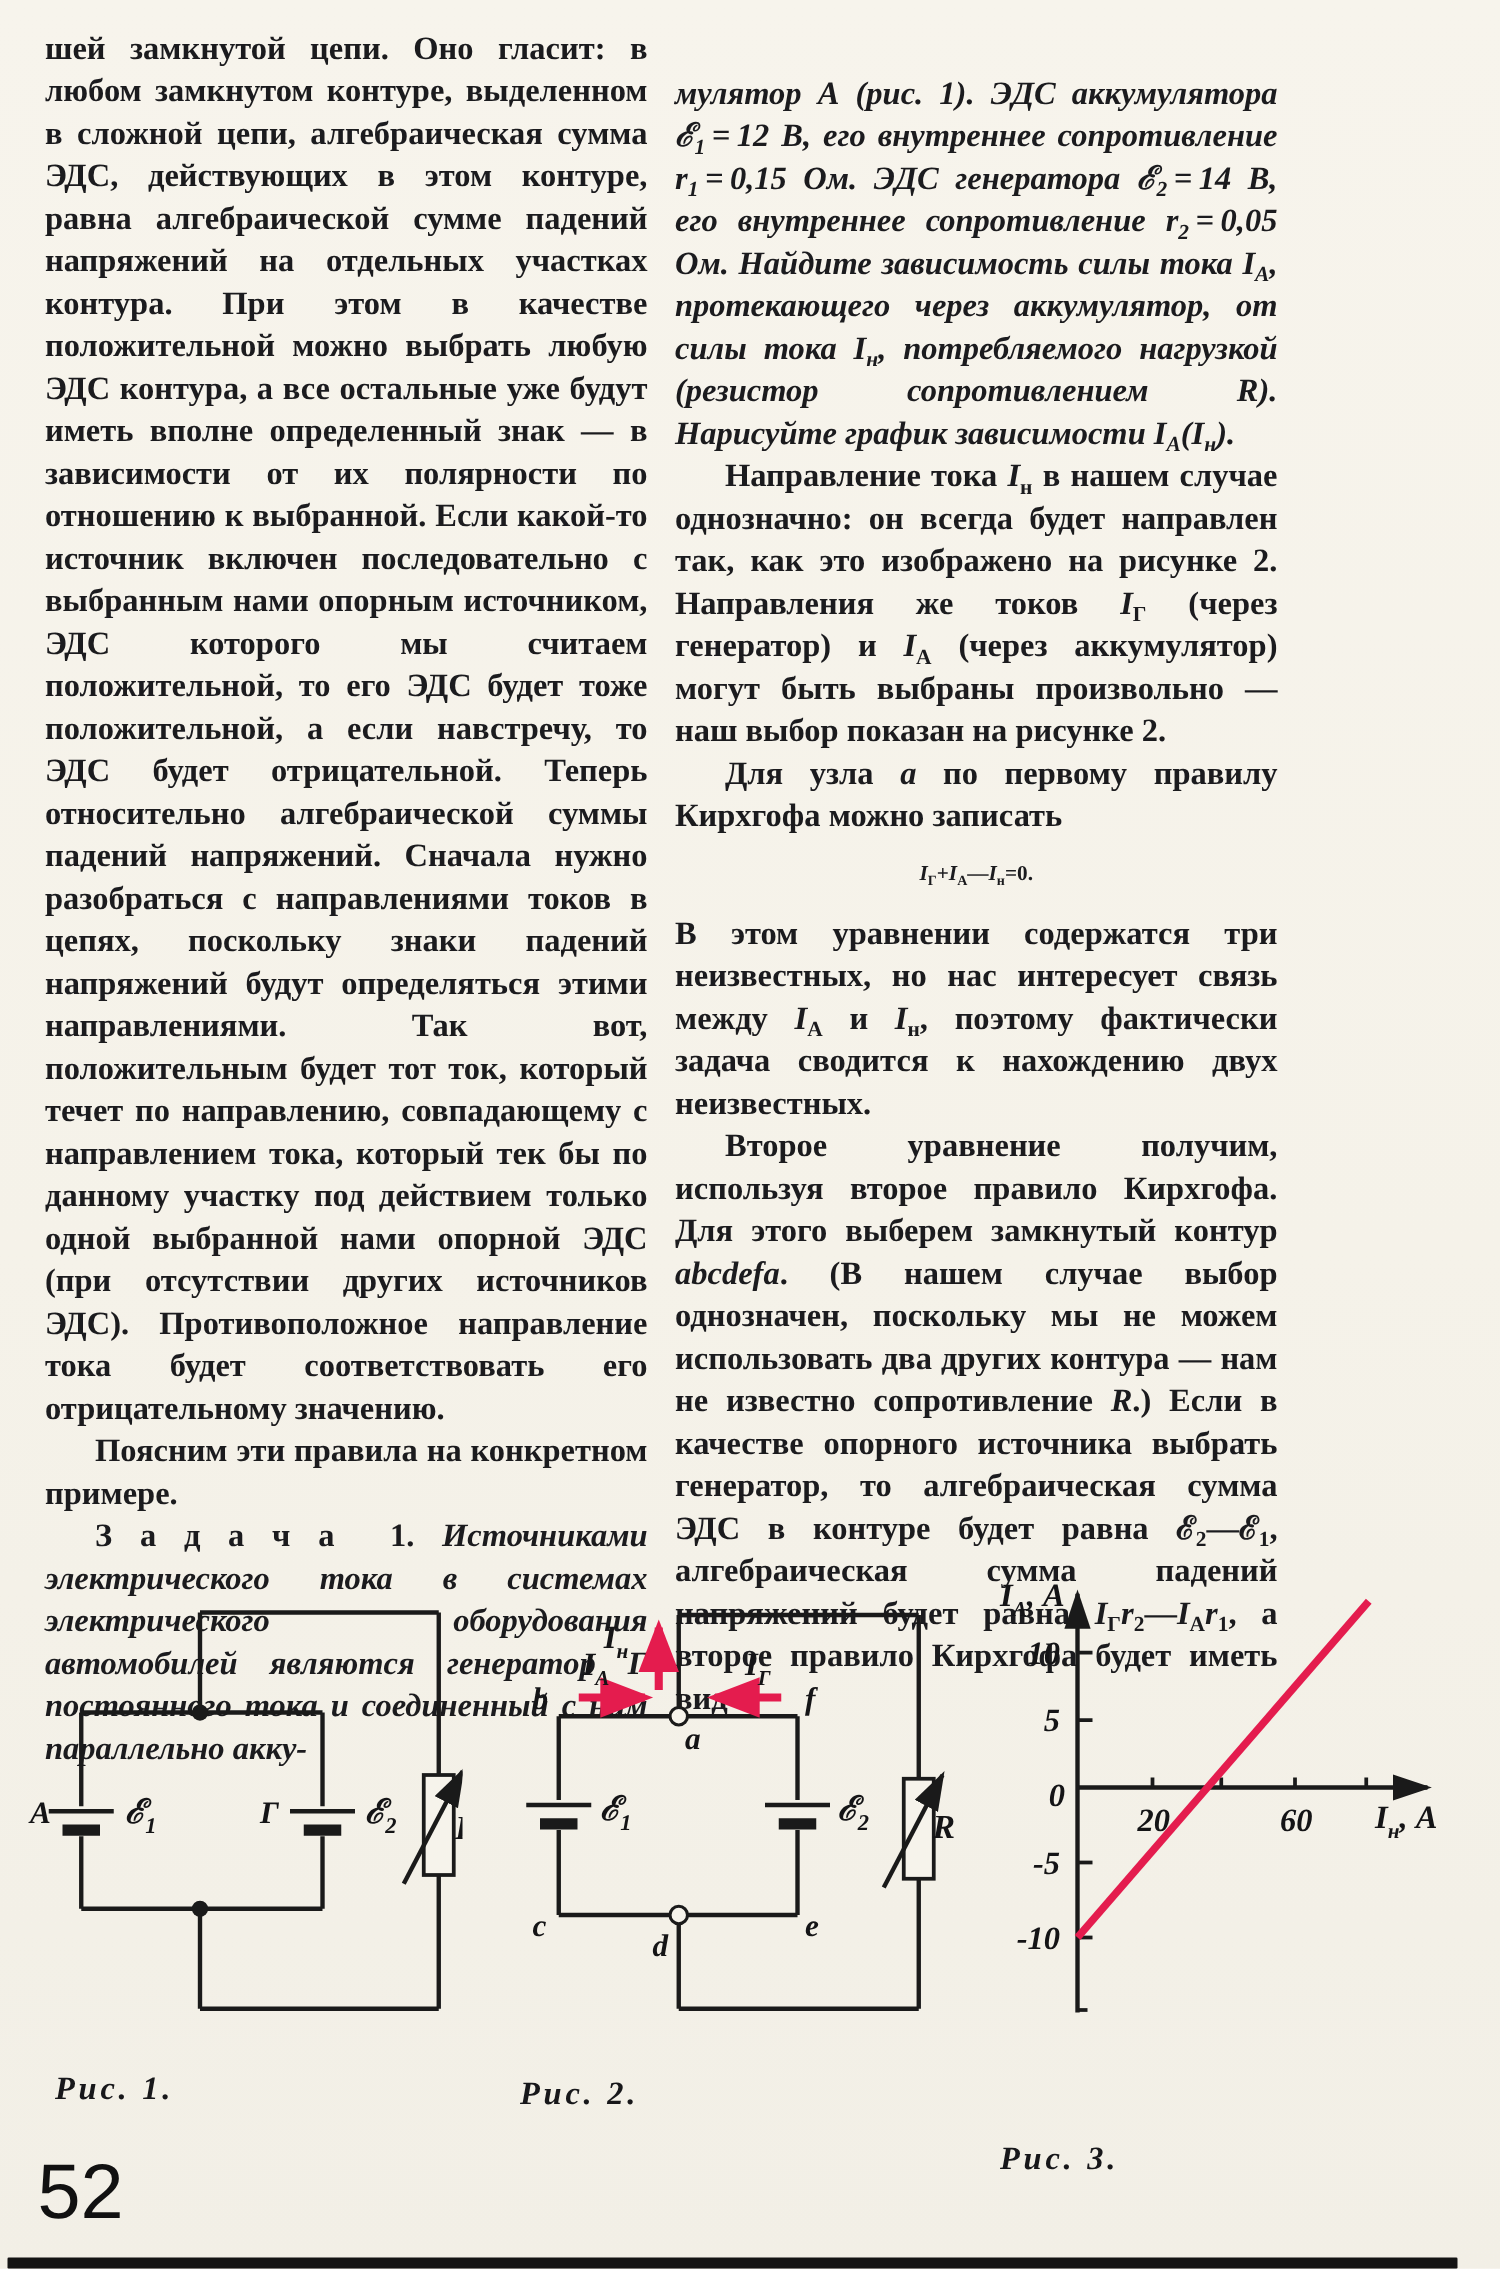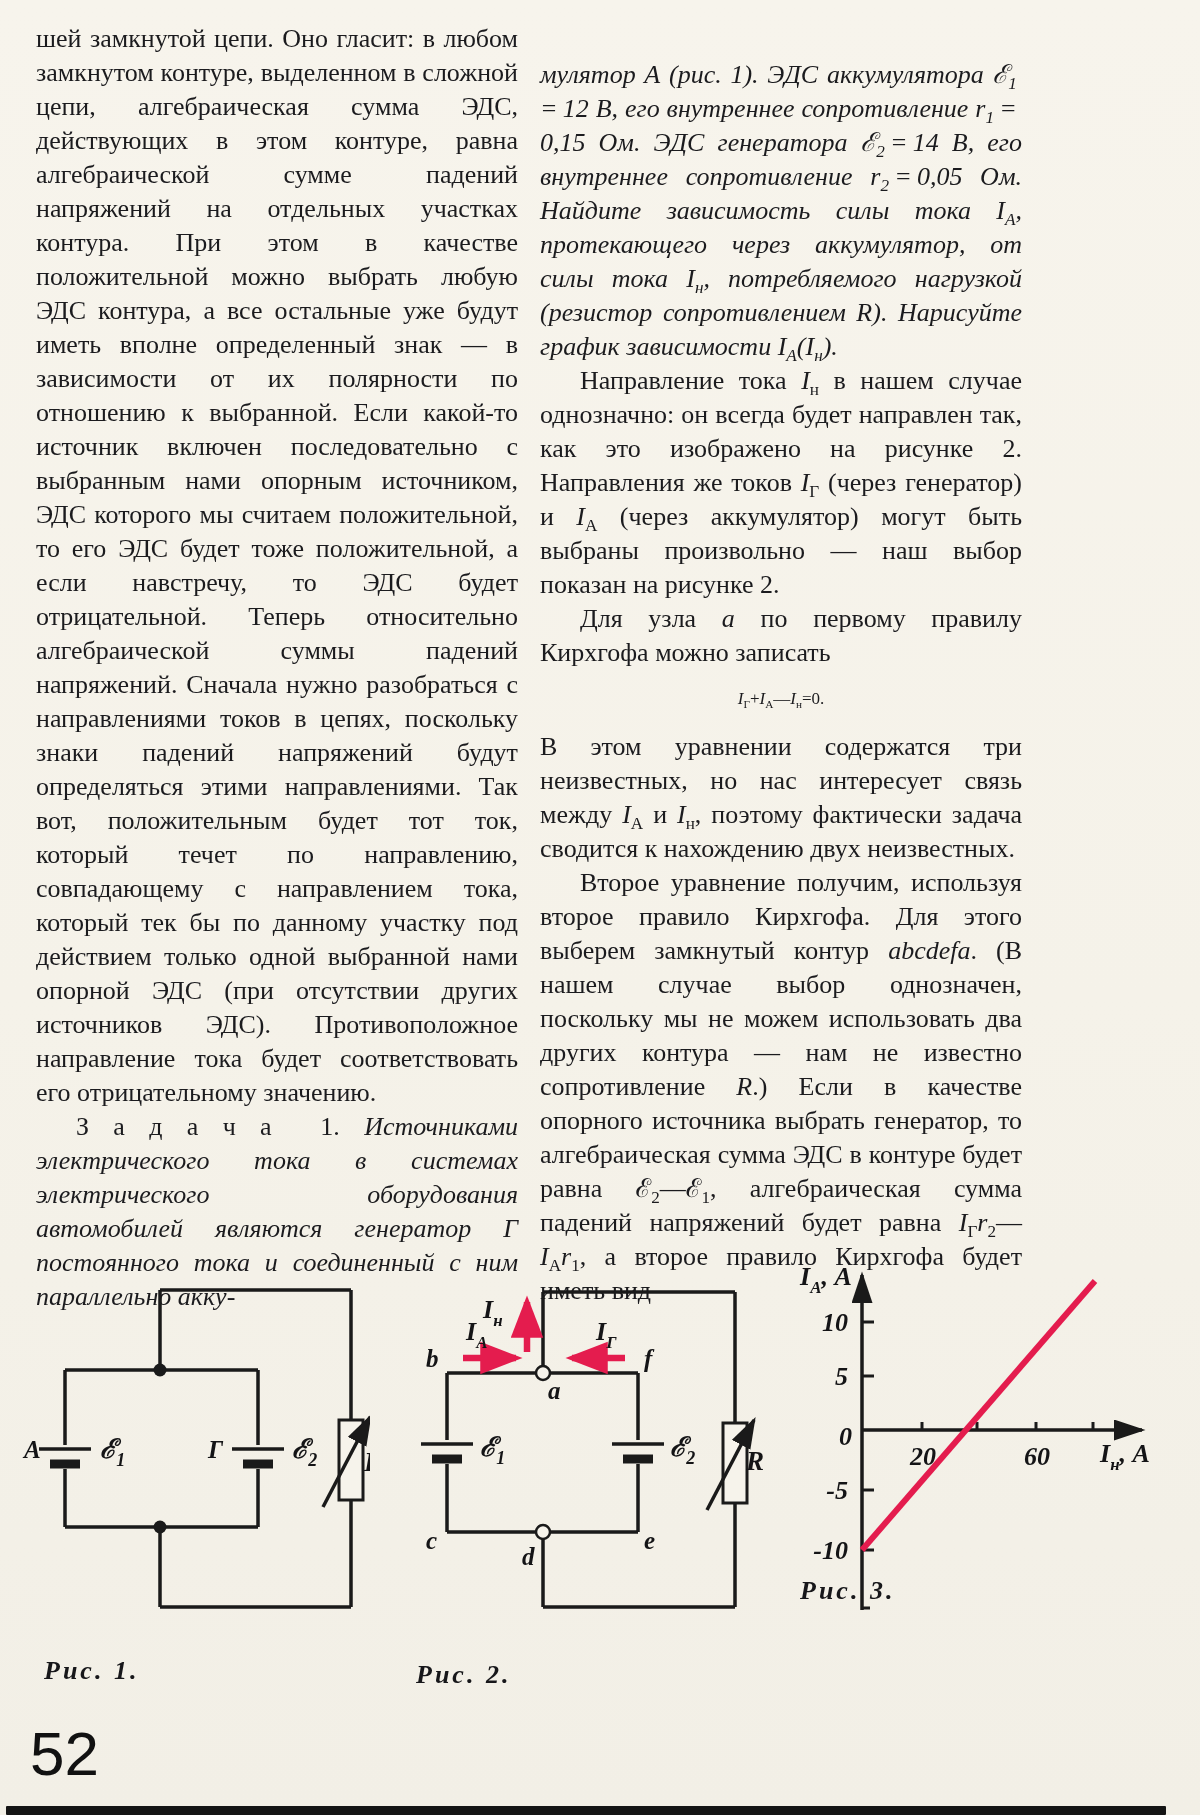--- a/index.html
+++ b/index.html
@@ -4,21 +4,21 @@
 <style>
   html,body { margin:0; padding:0; }
   .page {
     position:relative; width:1200px; height:1815px; overflow:hidden;
     background:linear-gradient(180deg,#f7f4ec 0%,#f5f2e9 55%,#f2efe6 100%);
     font-family:"Liberation Serif", serif;
     color:#1b1b1e;
   }
   .col {
     position:absolute; top:22px; width:482px;
-    font-size:26px; line-height:34px; font-weight:400;
+    font-size:26px; line-height:34px; font-weight:700;
     text-align:justify;
   }
   .col-left { left:36px; }
   .col-right { left:540px; }
   .para { text-indent:0; }
   .para.indent { text-indent:40px; }
   .para.italic { font-style:italic;margin-top:36px; }
   .para.equation {
     text-align:center; text-indent:0; margin:12px 0 14px; font-size:17px;
   }
@@ -52,20 +52,21 @@
   .redline{ stroke:#e41c4e; stroke-width:6; fill:none; }
   .redarr { stroke:#e41c4e; stroke-width:6.5; fill:none; }
 </style>
 </head>
 <body>
 
 <div class="page">
 
   <div class="col col-left">
       <div class="para body">шей замкнутой цепи. Оно гласит: в любом замкнутом контуре, выделенном в сложной цепи, алгебраическая сумма ЭДС, действующих в этом контуре, равна алгебраической сумме падений напряжений на отдельных участках контура. При этом в качестве положительной можно выбрать любую ЭДС контура, а все остальные уже будут иметь вполне определенный знак — в зависимости от их полярности по отношению к выбранной. Если какой-то источник включен последовательно с выбранным нами опорным источником, ЭДС которого мы считаем положительной, то его ЭДС будет тоже положительной, а если навстречу, то ЭДС будет отрицательной. Теперь относительно алгебраической суммы падений напряжений. Сначала нужно разобраться с направлениями токов в цепях, поскольку знаки падений напряжений будут определяться этими направлениями. Так вот, положительным будет тот ток, который течет по направлению, совпадающему с направлением тока, который тек бы по данному участку под действием только одной выбранной нами опорной ЭДС (при отсутствии других источников ЭДС). Противоположное направление тока будет соответствовать его отрицательному значению.</div>
+      <div class="para body indent">Поясним эти правила на конкретном примере.</div>
       <div class="para body indent">З&nbsp;а&nbsp;д&nbsp;а&nbsp;ч&nbsp;а&nbsp;&nbsp;1. <i>Источниками электрического тока в системах электрического оборудования автомобилей являются генератор Г постоянного тока и соединенный с ним параллельно акку-</i></div>
     </div>
   <div class="col col-right">
       <div class="para italic">мулятор А (рис. 1). ЭДС аккумулятора ℰ<sub>1</sub> = 12 В, его внутреннее сопротивление r<sub>1</sub> = 0,15 Ом. ЭДС генератора ℰ<sub>2</sub> = 14 В, его внутреннее сопротивление r<sub>2</sub> = 0,05 Ом. Найдите зависимость силы тока I<sub>А</sub>, протекающего через аккумулятор, от силы тока I<sub>н</sub>, потребляемого нагрузкой (резистор сопротивлением R). Нарисуйте график зависимости I<sub>А</sub>(I<sub>н</sub>).</div>
       <div class="para body indent">Направление тока <i>I</i><sub>н</sub> в нашем случае однозначно: он всегда будет направлен так, как это изображено на рисунке 2. Направления же токов <i>I</i><sub>Г</sub> (через генератор) и <i>I</i><sub>А</sub> (через аккумулятор) могут быть выбраны произвольно — наш выбор показан на рисунке 2.</div>
       <div class="para body indent">Для узла <i>a</i> по первому правилу Кирхгофа можно записать</div>
       <div class="para equation"><i>I</i><sub>Г</sub>+<i>I</i><sub>А</sub>—<i>I</i><sub>н</sub>=0.</div>
       <div class="para body">В этом уравнении содержатся три неизвестных, но нас интересует связь между <i>I</i><sub>А</sub> и <i>I</i><sub>н</sub>, поэтому фактически задача сводится к нахождению двух неизвестных.</div>
       <div class="para body indent">Второе уравнение получим, используя второе правило Кирхгофа. Для этого выберем замкнутый контур <i>abcdefa</i>. (В нашем случае выбор однозначен, поскольку мы не можем использовать два других контура — нам не известно сопротивление <i>R</i>.) Если в качестве опорного источника выбрать генератор, то алгебраическая сумма ЭДС в контуре будет равна ℰ<sub>2</sub>—ℰ<sub>1</sub>, алгебраическая сумма падений напряжений будет равна <i>I</i><sub>Г</sub><i>r</i><sub>2</sub>—<i>I</i><sub>А</sub><i>r</i><sub>1</sub>, а второе правило Кирхгофа будет иметь вид</div>
     </div>
@@ -173,17 +174,17 @@
     <text x="58" y="244" font-size="26" text-anchor="end">-5</text>
     <text x="58" y="304" font-size="26" text-anchor="end">-10</text>
     <text x="120" y="210" font-size="26">20</text>
     <text x="234" y="210" font-size="26">60</text>
     <text x="10" y="30" font-size="26"><tspan>I</tspan><tspan dy="8" font-size="17">А</tspan><tspan dy="-8">, A</tspan></text>
     <text x="310" y="207" font-size="26"><tspan>I</tspan><tspan dy="8" font-size="17">н</tspan><tspan dy="-8">, A</tspan></text>
   </svg>
 
   <div class="caption" style="left:44px;  top:1656px;">Рис. 1.</div>
   <div class="caption" style="left:416px; top:1660px;">Рис. 2.</div>
-  <div class="caption" style="left:800px; top:1576px;">Рис. 3.</div>
+  <div class="caption" style="left:800px; top:1712px;">Рис. 3.</div>
 
   <div class="page-number">52</div>
   <div class="bottom-edge"></div>
 </div>
 
 </body></html>

